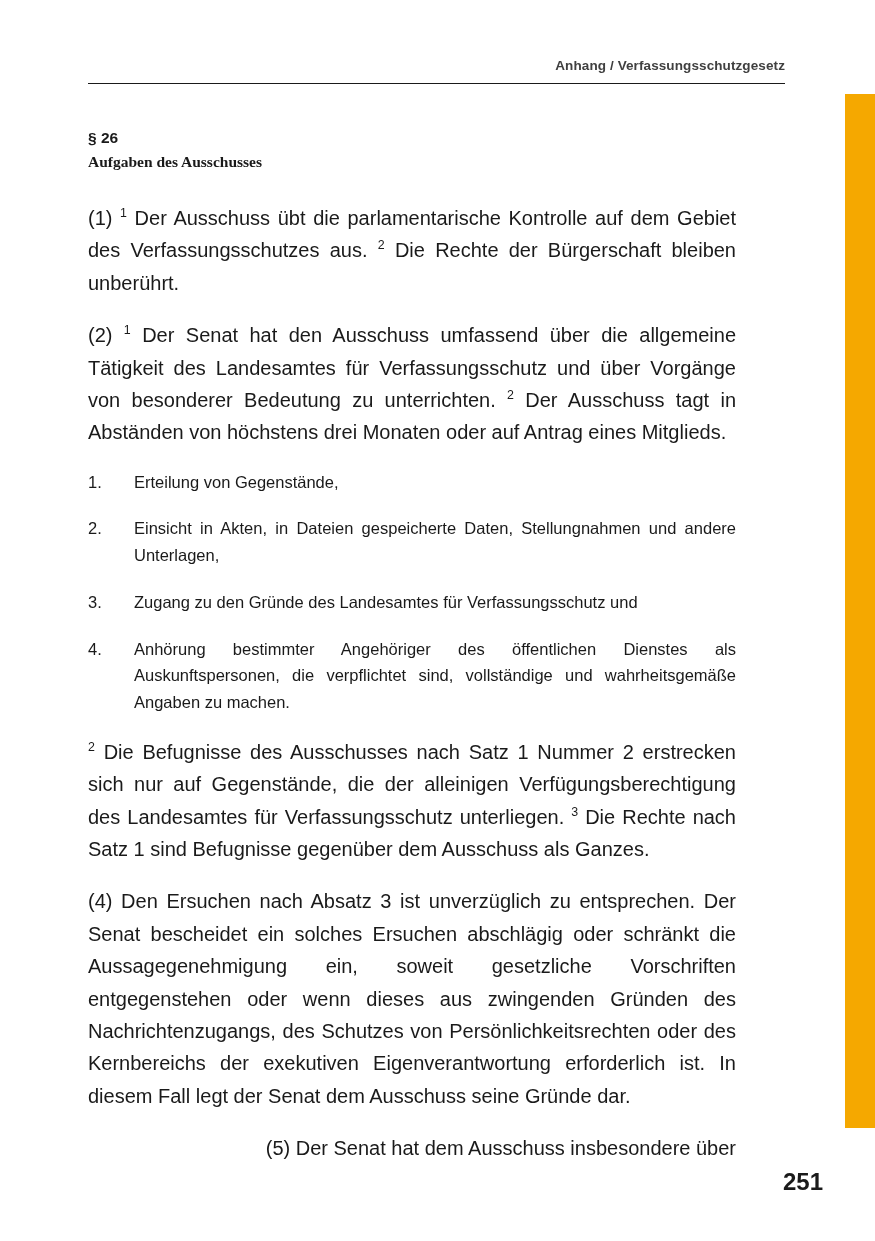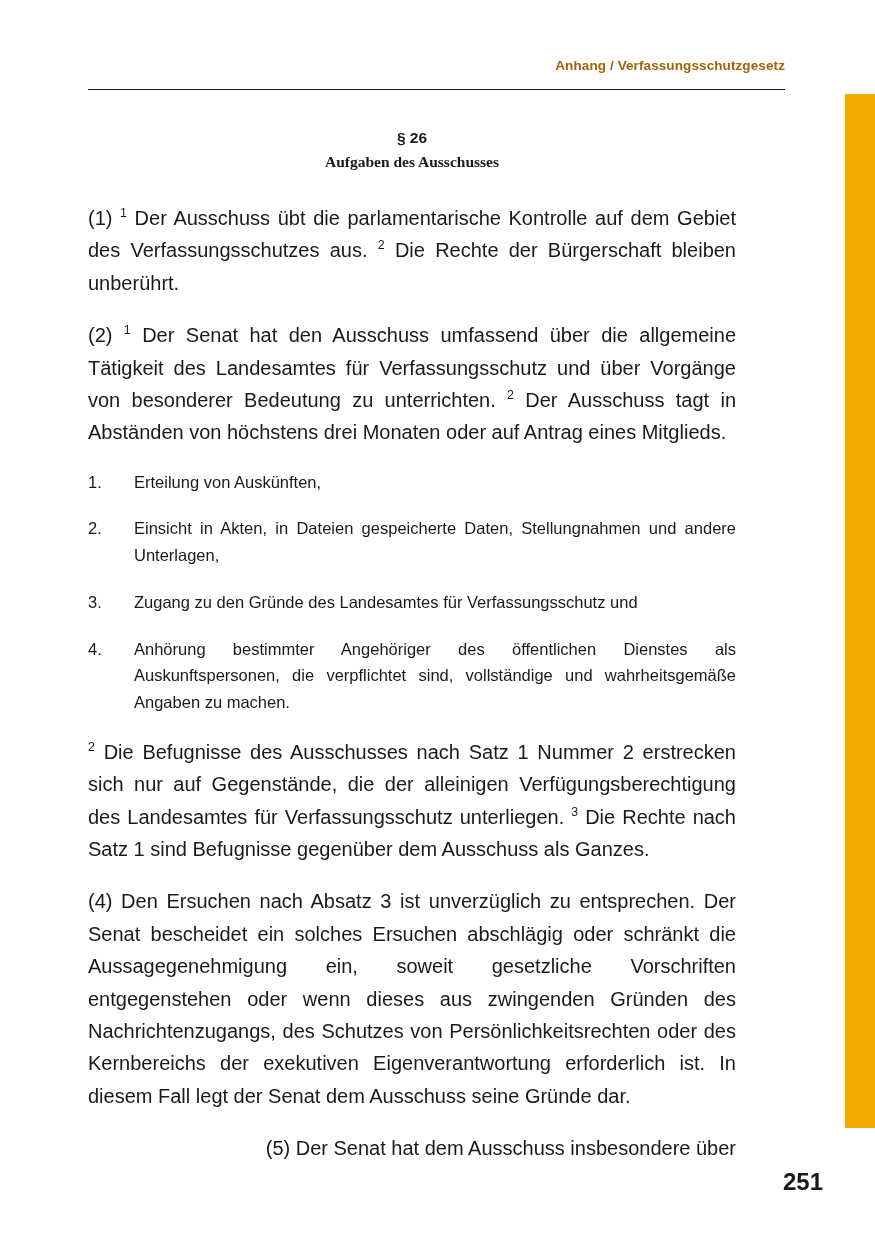--- a/index.html
+++ b/index.html
@@ -30,32 +30,32 @@
   }
   .header {
     position: absolute;
     left: 88px;
     top: 58px;
     width: 697px;
     text-align: right;
     font-size: 13.5px;
     font-weight: bold;
     letter-spacing: 0.1px;
-    color: #a16207;
-    padding-bottom: 16px;
+    color: #404040;
+    padding-bottom: 10px;
     border-bottom: 1.4px solid #1a1a1a;
   }
   .content {
     position: absolute;
     left: 88px;
     top: 126px;
     width: 648px;
   }
   .title-block {
-    text-align: center;
+    text-align: left;
     font-weight: bold;
     font-size: 15.5px;
     line-height: 1.55;
     margin-bottom: 28px;
   }
   .title-sec {
     display: block;
   }
   .title-name {
     display: block;
@@ -126,21 +126,21 @@
     </div>
 
     <p class="para"><span>(1) </span><sup>1</sup><span> Der Ausschuss übt die parlamentarische Kontrolle auf dem Gebiet des Verfassungsschutzes aus. </span><sup>2</sup><span> Die Rechte der Bürgerschaft bleiben unberührt.</span></p>
 
     <p class="para"><span>(2) </span><sup>1</sup><span> Der Senat hat den Ausschuss umfassend über die allgemeine Tätigkeit des Landesamtes für Verfassungsschutz und über Vorgänge von besonderer Bedeutung zu unterrichten. </span><sup>2</sup><span> Der Ausschuss tagt in Abständen von höchstens drei Monaten oder auf Antrag eines Mitglieds.</span></p>
 
 
     <ul class="list">
       <li>
         <span class="num">1.</span>
-        <span class="txt left">Erteilung von Auskünften,</span>
+        <span class="txt left">Erteilung von Gegenstände,</span>
       </li>
       <li>
         <span class="num">2.</span>
         <span class="txt">Einsicht in Akten, in Dateien gespeicherte Daten, Stellungnahmen und andere Unterlagen,</span>
       </li>
       <li>
         <span class="num">3.</span>
         <span class="txt left">Zugang zu den Gründe des Landesamtes für Verfassungsschutz und</span>
       </li>
       <li>

